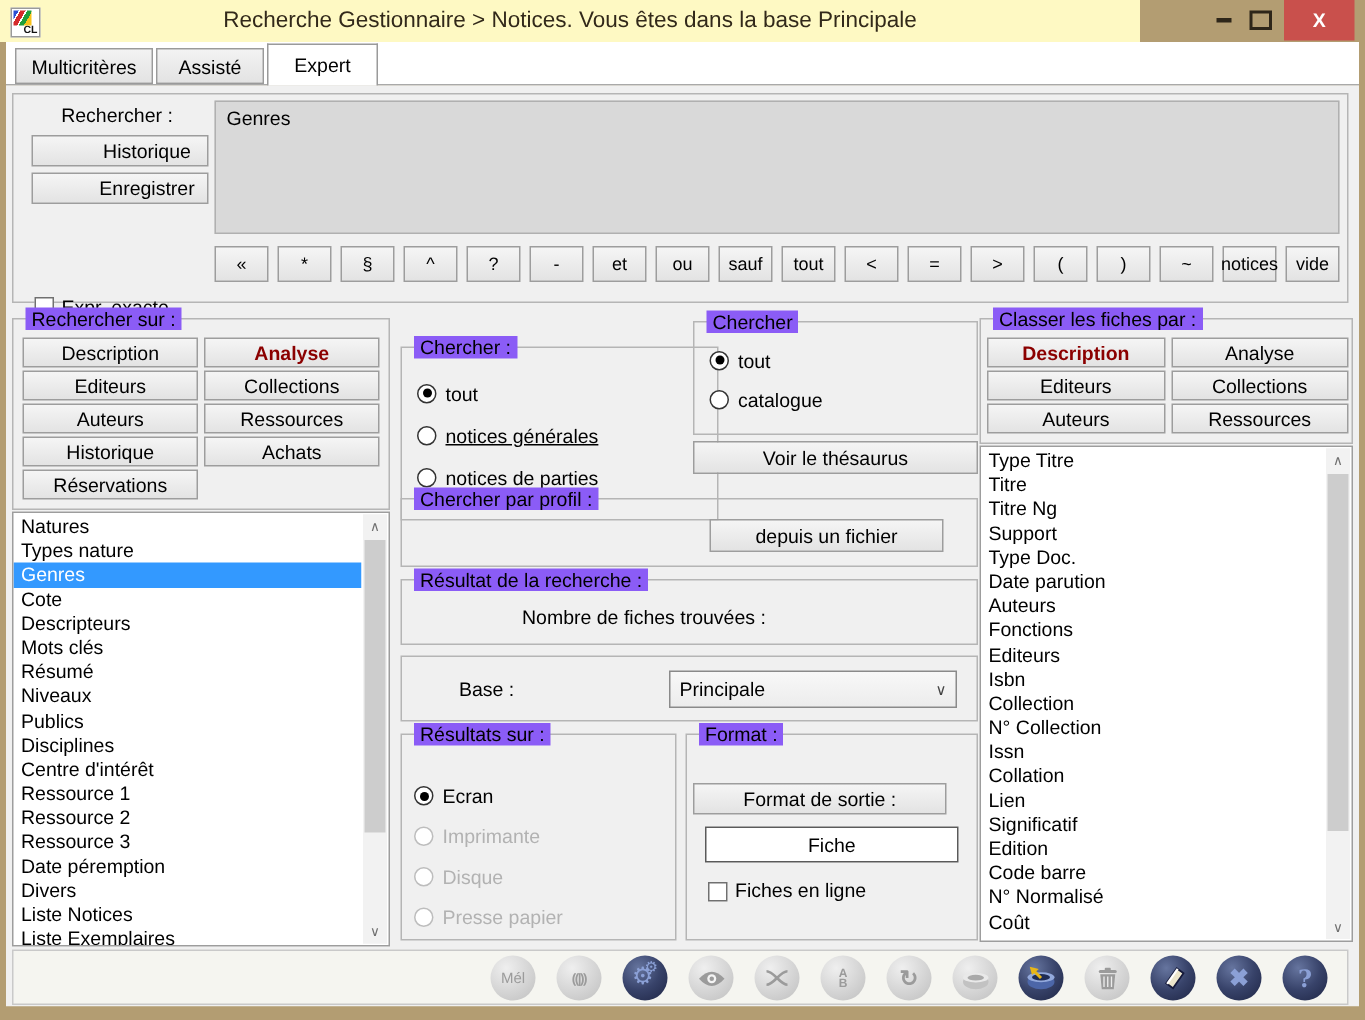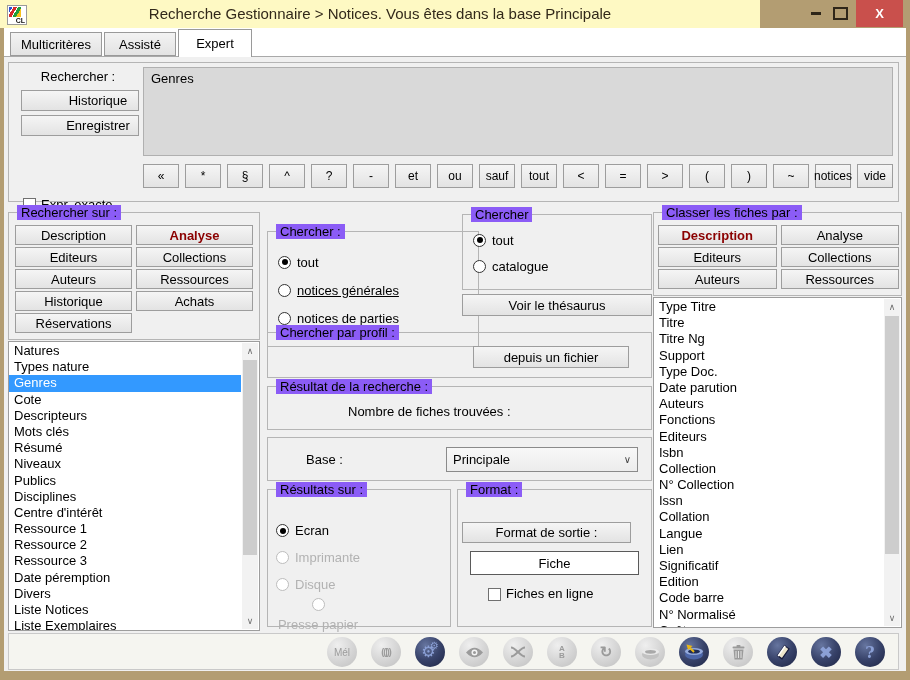--- a/index.html
+++ b/index.html
@@ -249,32 +249,32 @@
             <span class="radio-label">Ecran</span>
           </div>
           <div class="radio-row disabled" style="height: 27px;">
             <span class="radio"></span>
             <span class="radio-label">Imprimante</span>
           </div>
           <div class="radio-row disabled" style="height: 27px;">
             <span class="radio"></span>
             <span class="radio-label">Disque</span>
           </div>
-          <div class="radio-row disabled" style="height: 27px; flex-direction: column;">
+          <div class="radio-row disabled" style="height: 27px;">
             <span class="radio"></span>
             <span class="radio-label">Presse papier</span>
           </div>
         </div>
     </div>
 
     <div class="group" style="left:453px;top:432px;width:195px;height:138px;">
       <span class="legend">Format :</span>
       <button class="btn" style="position:absolute;left:4px;top:32px;width:169px;height:21px;">Format de sortie :</button>
       <button class="btn btn-white" style="position:absolute;left:12px;top:61px;width:169px;height:24px;">Fiche</button>
-      <div style="position:absolute;left:30px;top:96px;display:flex;align-items:flex-end;gap:5px;">
+      <div style="position:absolute;left:14px;top:96px;display:flex;align-items:flex-end;gap:5px;">
         <span class="checkbox"></span>
         <span>Fiches en ligne</span>
       </div>
     </div>
 
     <div class="group" style="left:649px;top:155px;width:249px;height:84px;">
       <span class="legend">Classer les fiches par :</span>
       <div class="btn-grid" style="left:4px;top:12px;width:241px;">
           <button class="btn accent">Description</button>
           <button class="btn">Analyse</button>
@@ -294,21 +294,20 @@
           <div class="list-item">Type Doc.</div>
           <div class="list-item">Date parution</div>
           <div class="list-item">Auteurs</div>
           <div class="list-item">Fonctions</div>
           <div class="list-item">Editeurs</div>
           <div class="list-item">Isbn</div>
           <div class="list-item">Collection</div>
           <div class="list-item">N° Collection</div>
           <div class="list-item">Issn</div>
           <div class="list-item">Collation</div>
-          <div class="list-item">Langue</div>
           <div class="list-item">Lien</div>
           <div class="list-item">Significatif</div>
           <div class="list-item">Edition</div>
           <div class="list-item">Code barre</div>
           <div class="list-item">N° Normalisé</div>
           <div class="list-item">Coût</div>
         </div>
       <div class="vscroll">
         <div class="sbtn up">∧</div>
         <div class="thumb" style="top:17px;height:238px;"></div>

